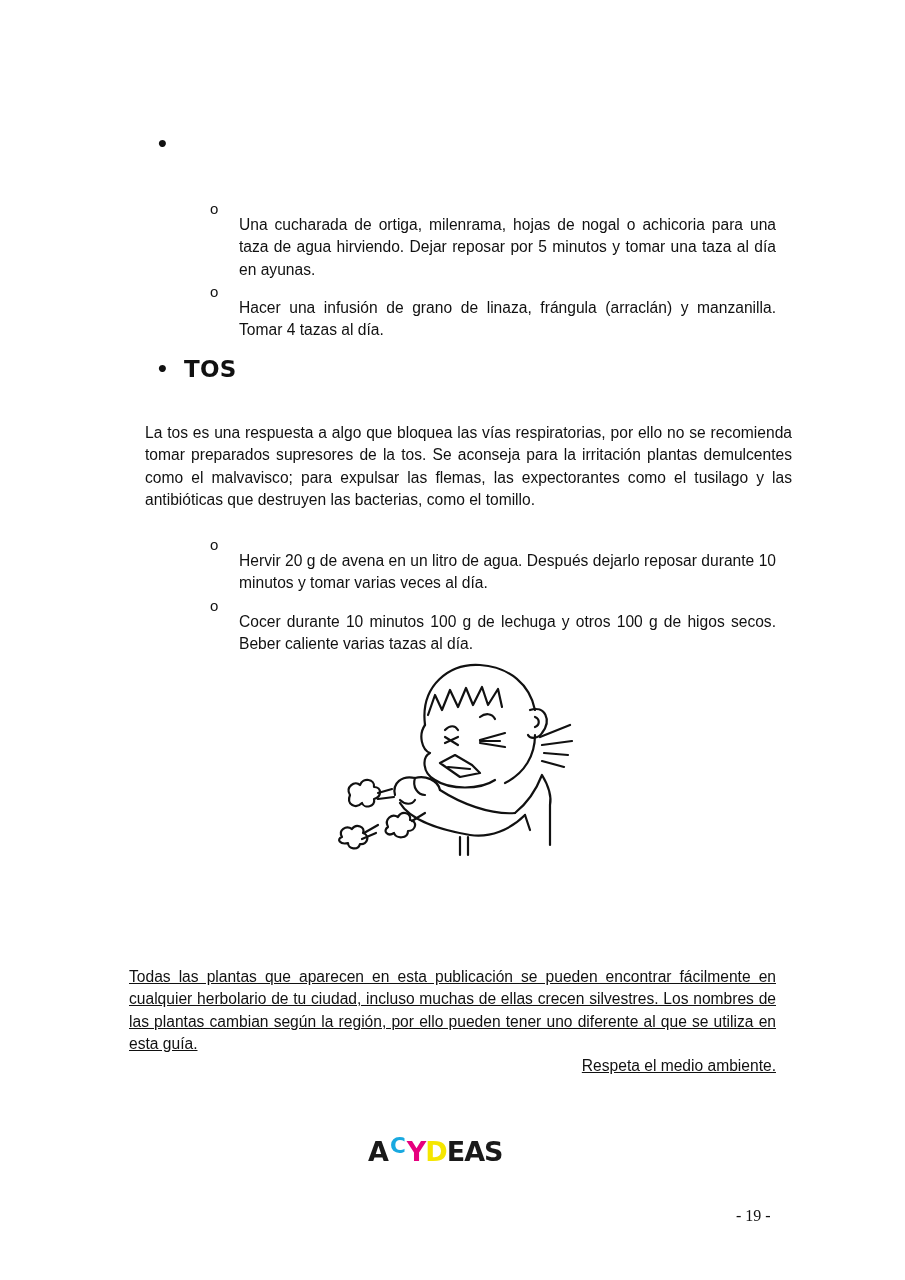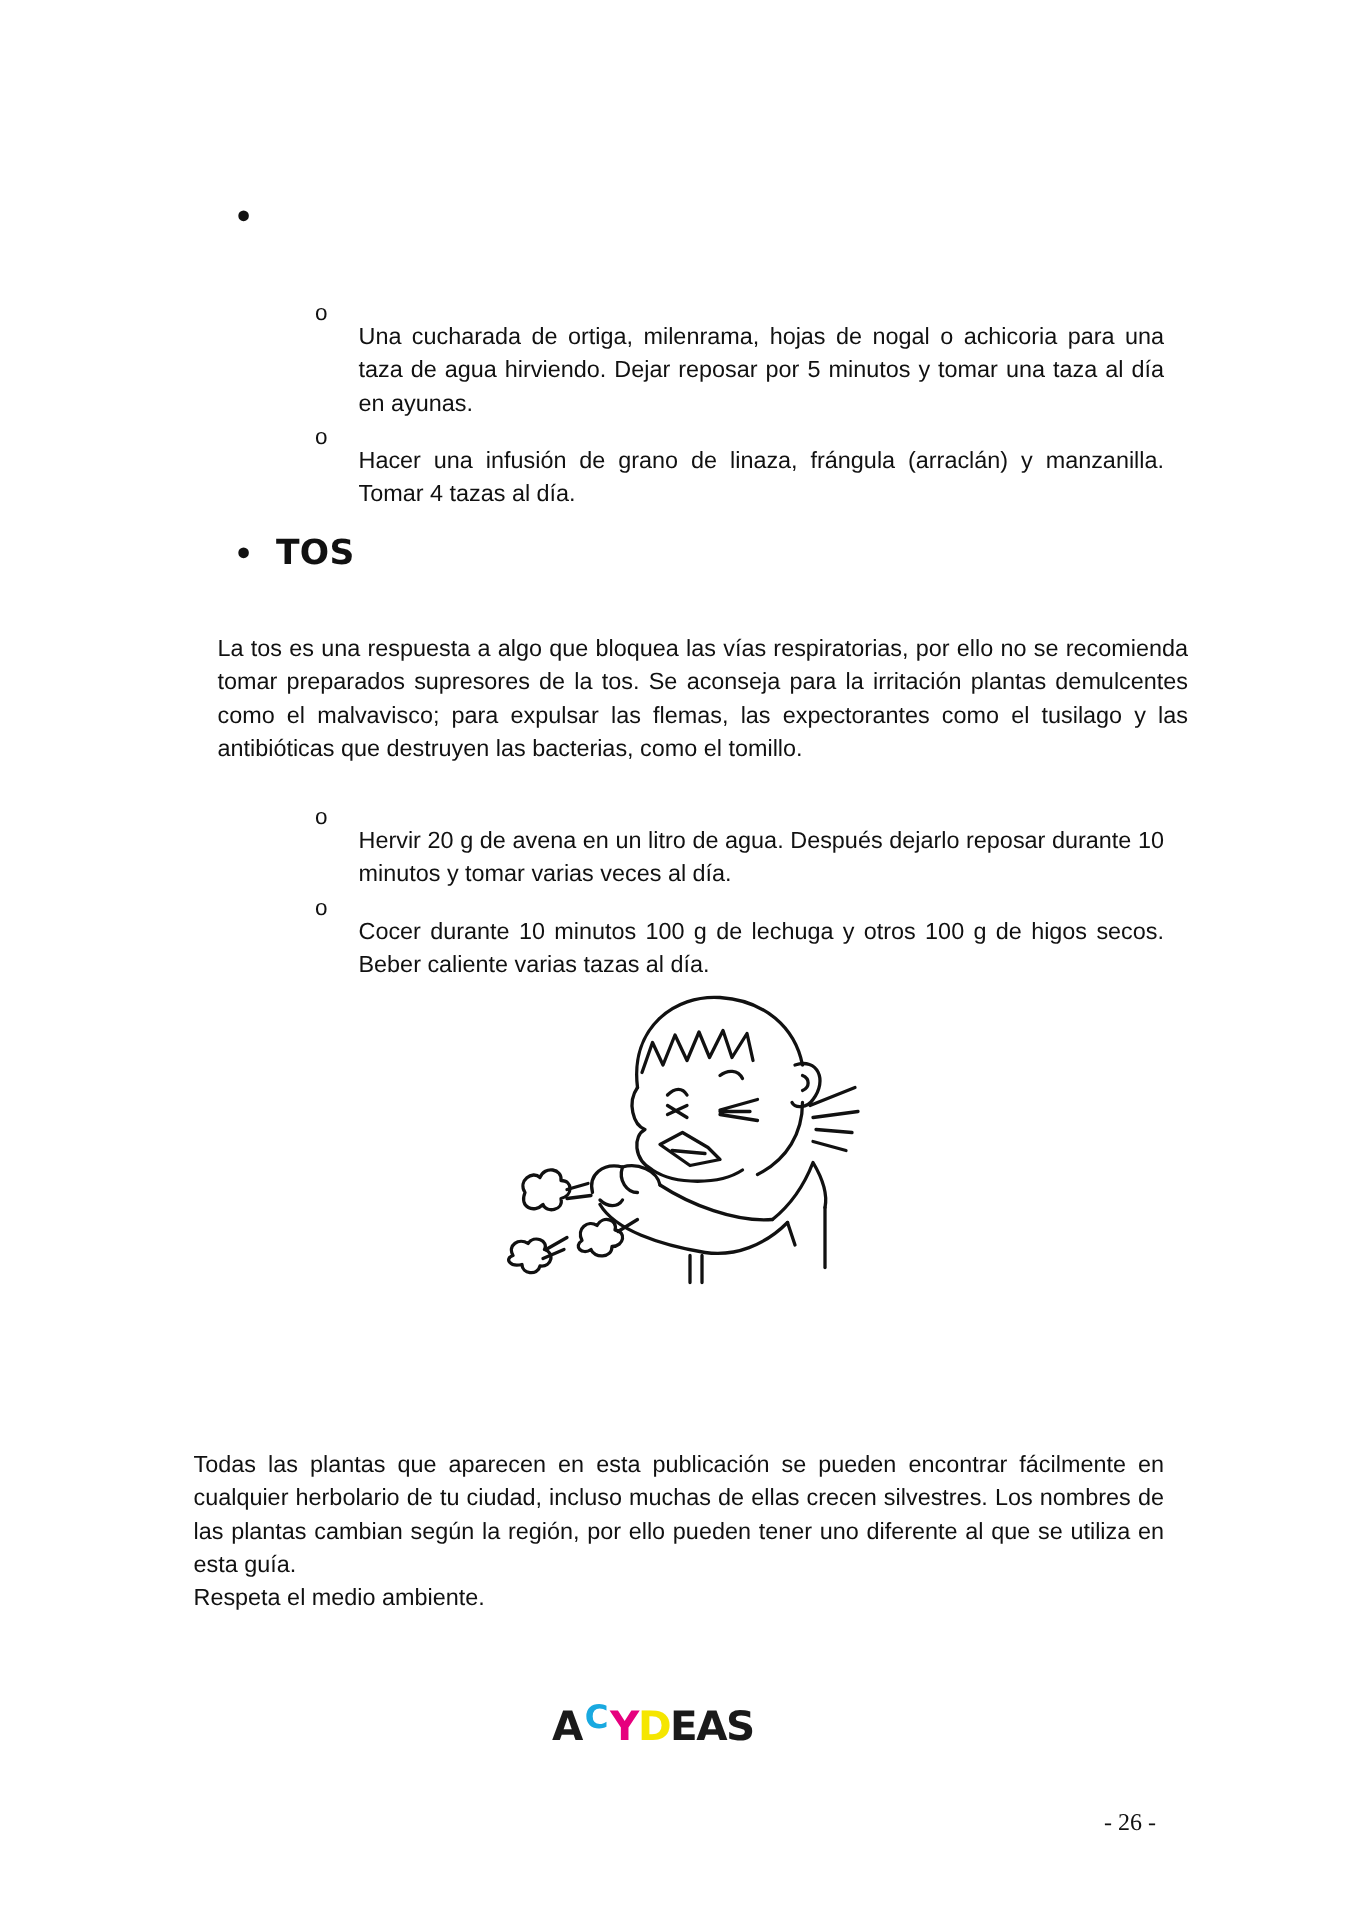--- a/index.html
+++ b/index.html
@@ -20,21 +20,21 @@
 
   .sublist { position: absolute; left: 210px; width: 566px; }
   .sub-item { display: flex; font-size: 15.6px; line-height: 22.3px; }
   .sub-item .marker { width: 29px; flex: none; font-size: 15px; }
   .sub-item .text { flex: 1; text-align: justify; margin-top: 16px; }
 
   .para {
     position: absolute; left: 129px; width: 647px;
     font-size: 15.6px; line-height: 22.3px; text-align: justify;
   }
-  .para .line { display: block; }
+  .para .line { display: block; text-decoration: underline; }
 
   .illustration { position: absolute; left: 330px; top: 655px; width: 250px; height: 210px; }
 
   .logo {
     position: absolute; left: 368px; top: 1137px; width: 170px; height: 30px;
     font-family: "DejaVu Sans", sans-serif; font-weight: bold; font-size: 27px;
     letter-spacing: -1px; display: flex; align-items: flex-end;
   }
   .logo span { display: inline-block; }
 
@@ -117,27 +117,27 @@
     <path d="M20 140 C 15 132, 25 125, 30 130 C 33 122, 45 124, 44 132 C 52 132, 52 142, 44 144 C 46 152, 34 154, 32 148 C 26 154, 16 150, 20 140 Z"></path>
     <path d="M48 138 L 62 134 M48 144 L 64 142"></path>
     <path d="M58 172 C 54 164, 62 158, 68 162 C 72 155, 82 158, 80 165 C 88 166, 86 176, 78 176 C 78 184, 66 184, 64 178 C 58 182, 52 176, 58 172 Z"></path>
     <path d="M82 166 L 95 158"></path>
     <path d="M12 182 C 8 175, 16 170, 22 174 C 26 168, 36 172, 33 178 C 40 180, 38 190, 30 189 C 28 196, 18 194, 18 188 C 10 190, 6 184, 12 182 Z"></path>
     <path d="M34 178 L 48 170 M32 184 L 46 178"></path>
   </svg>
 
   <div class="para" style="top:966px;">
     <span class="line">Todas las plantas que aparecen en esta publicación se pueden encontrar fácilmente en cualquier herbolario de tu ciudad, incluso muchas de ellas crecen silvestres. Los nombres de las plantas cambian según la región, por ello pueden tener uno diferente al que se utiliza en esta guía.</span>
-    <span class="line" style="text-align:left;">Respeta el medio ambiente.</span>
+    <span class="line" style="text-align:right;">Respeta el medio ambiente.</span>
   </div>
 
   <div class="logo">
     <span style="color:#1a1a1a;">A</span>
     <span style="color:#19a9e0; transform: translateY(-6px) scale(0.8);">C</span>
     <span style="color:#e6007e;">Y</span>
     <span style="color:#f5e600;">D</span>
     <span style="color:#1a1a1a;">E</span>
     <span style="color:#1a1a1a;">A</span>
     <span style="color:#1a1a1a;">S</span>
   </div>
 
-  <div class="page-number">- 26 -</div>
+  <div class="page-number">- 19 -</div>
 </div>
 
 </body></html>

